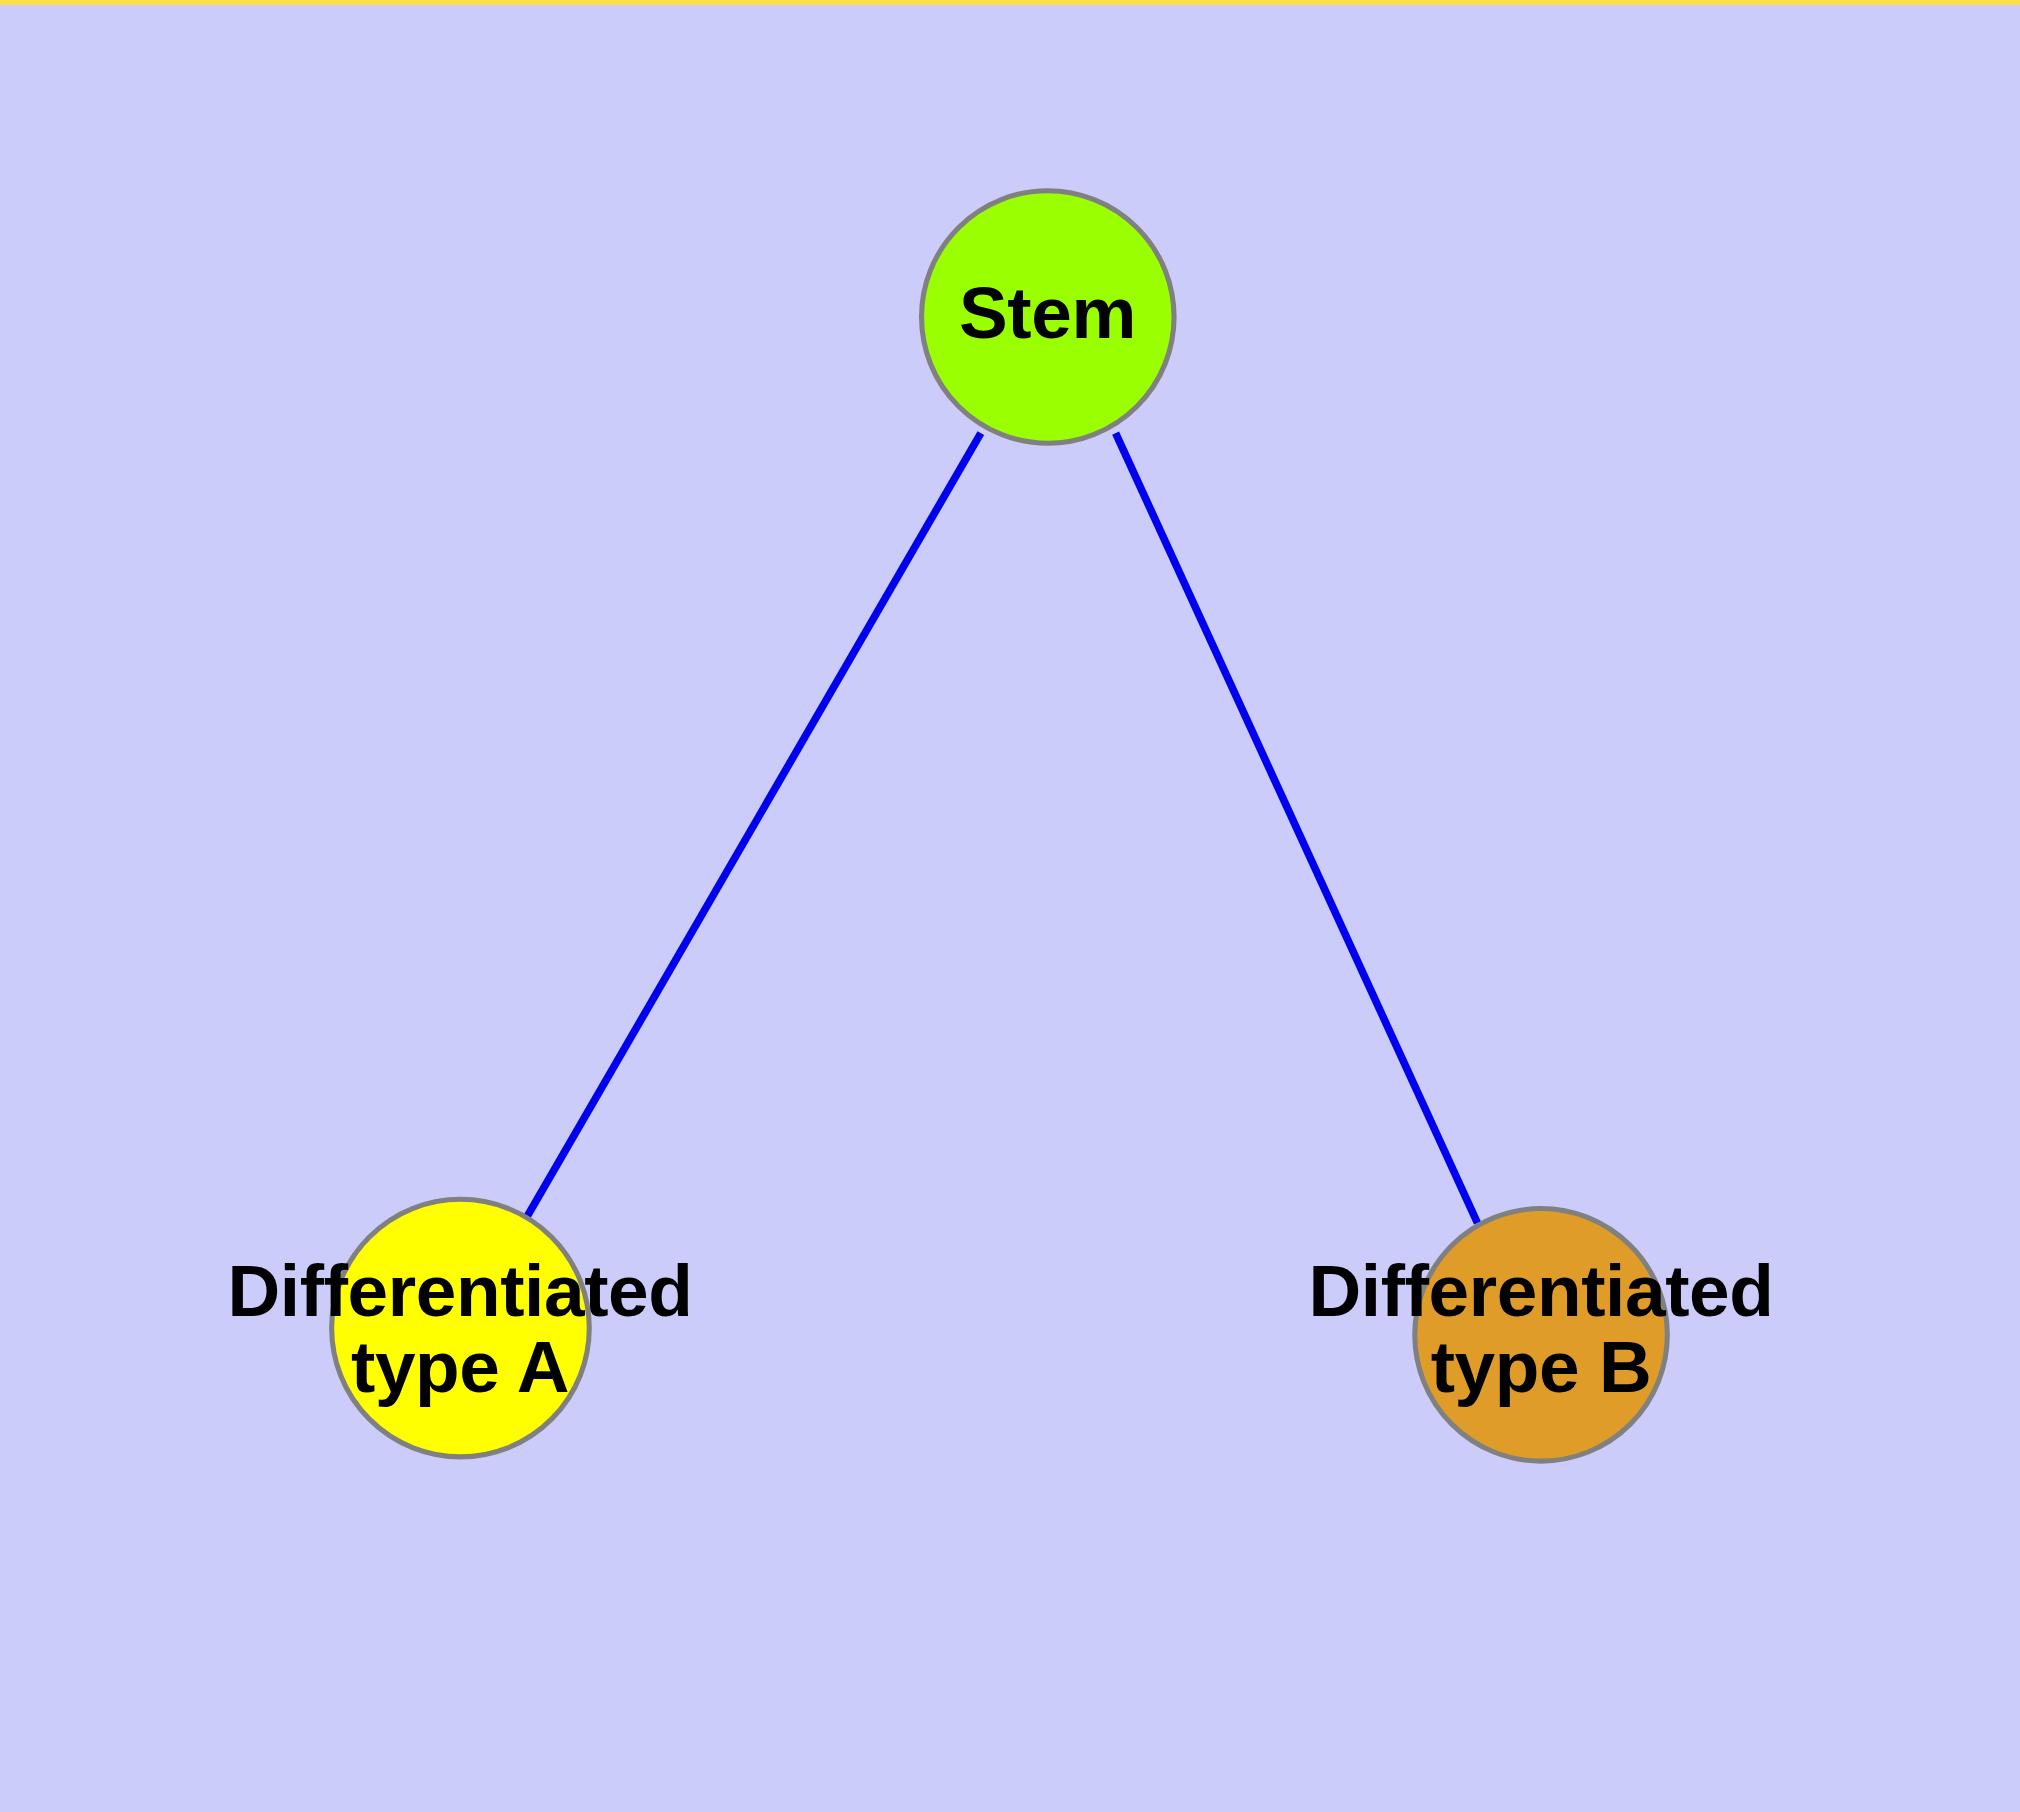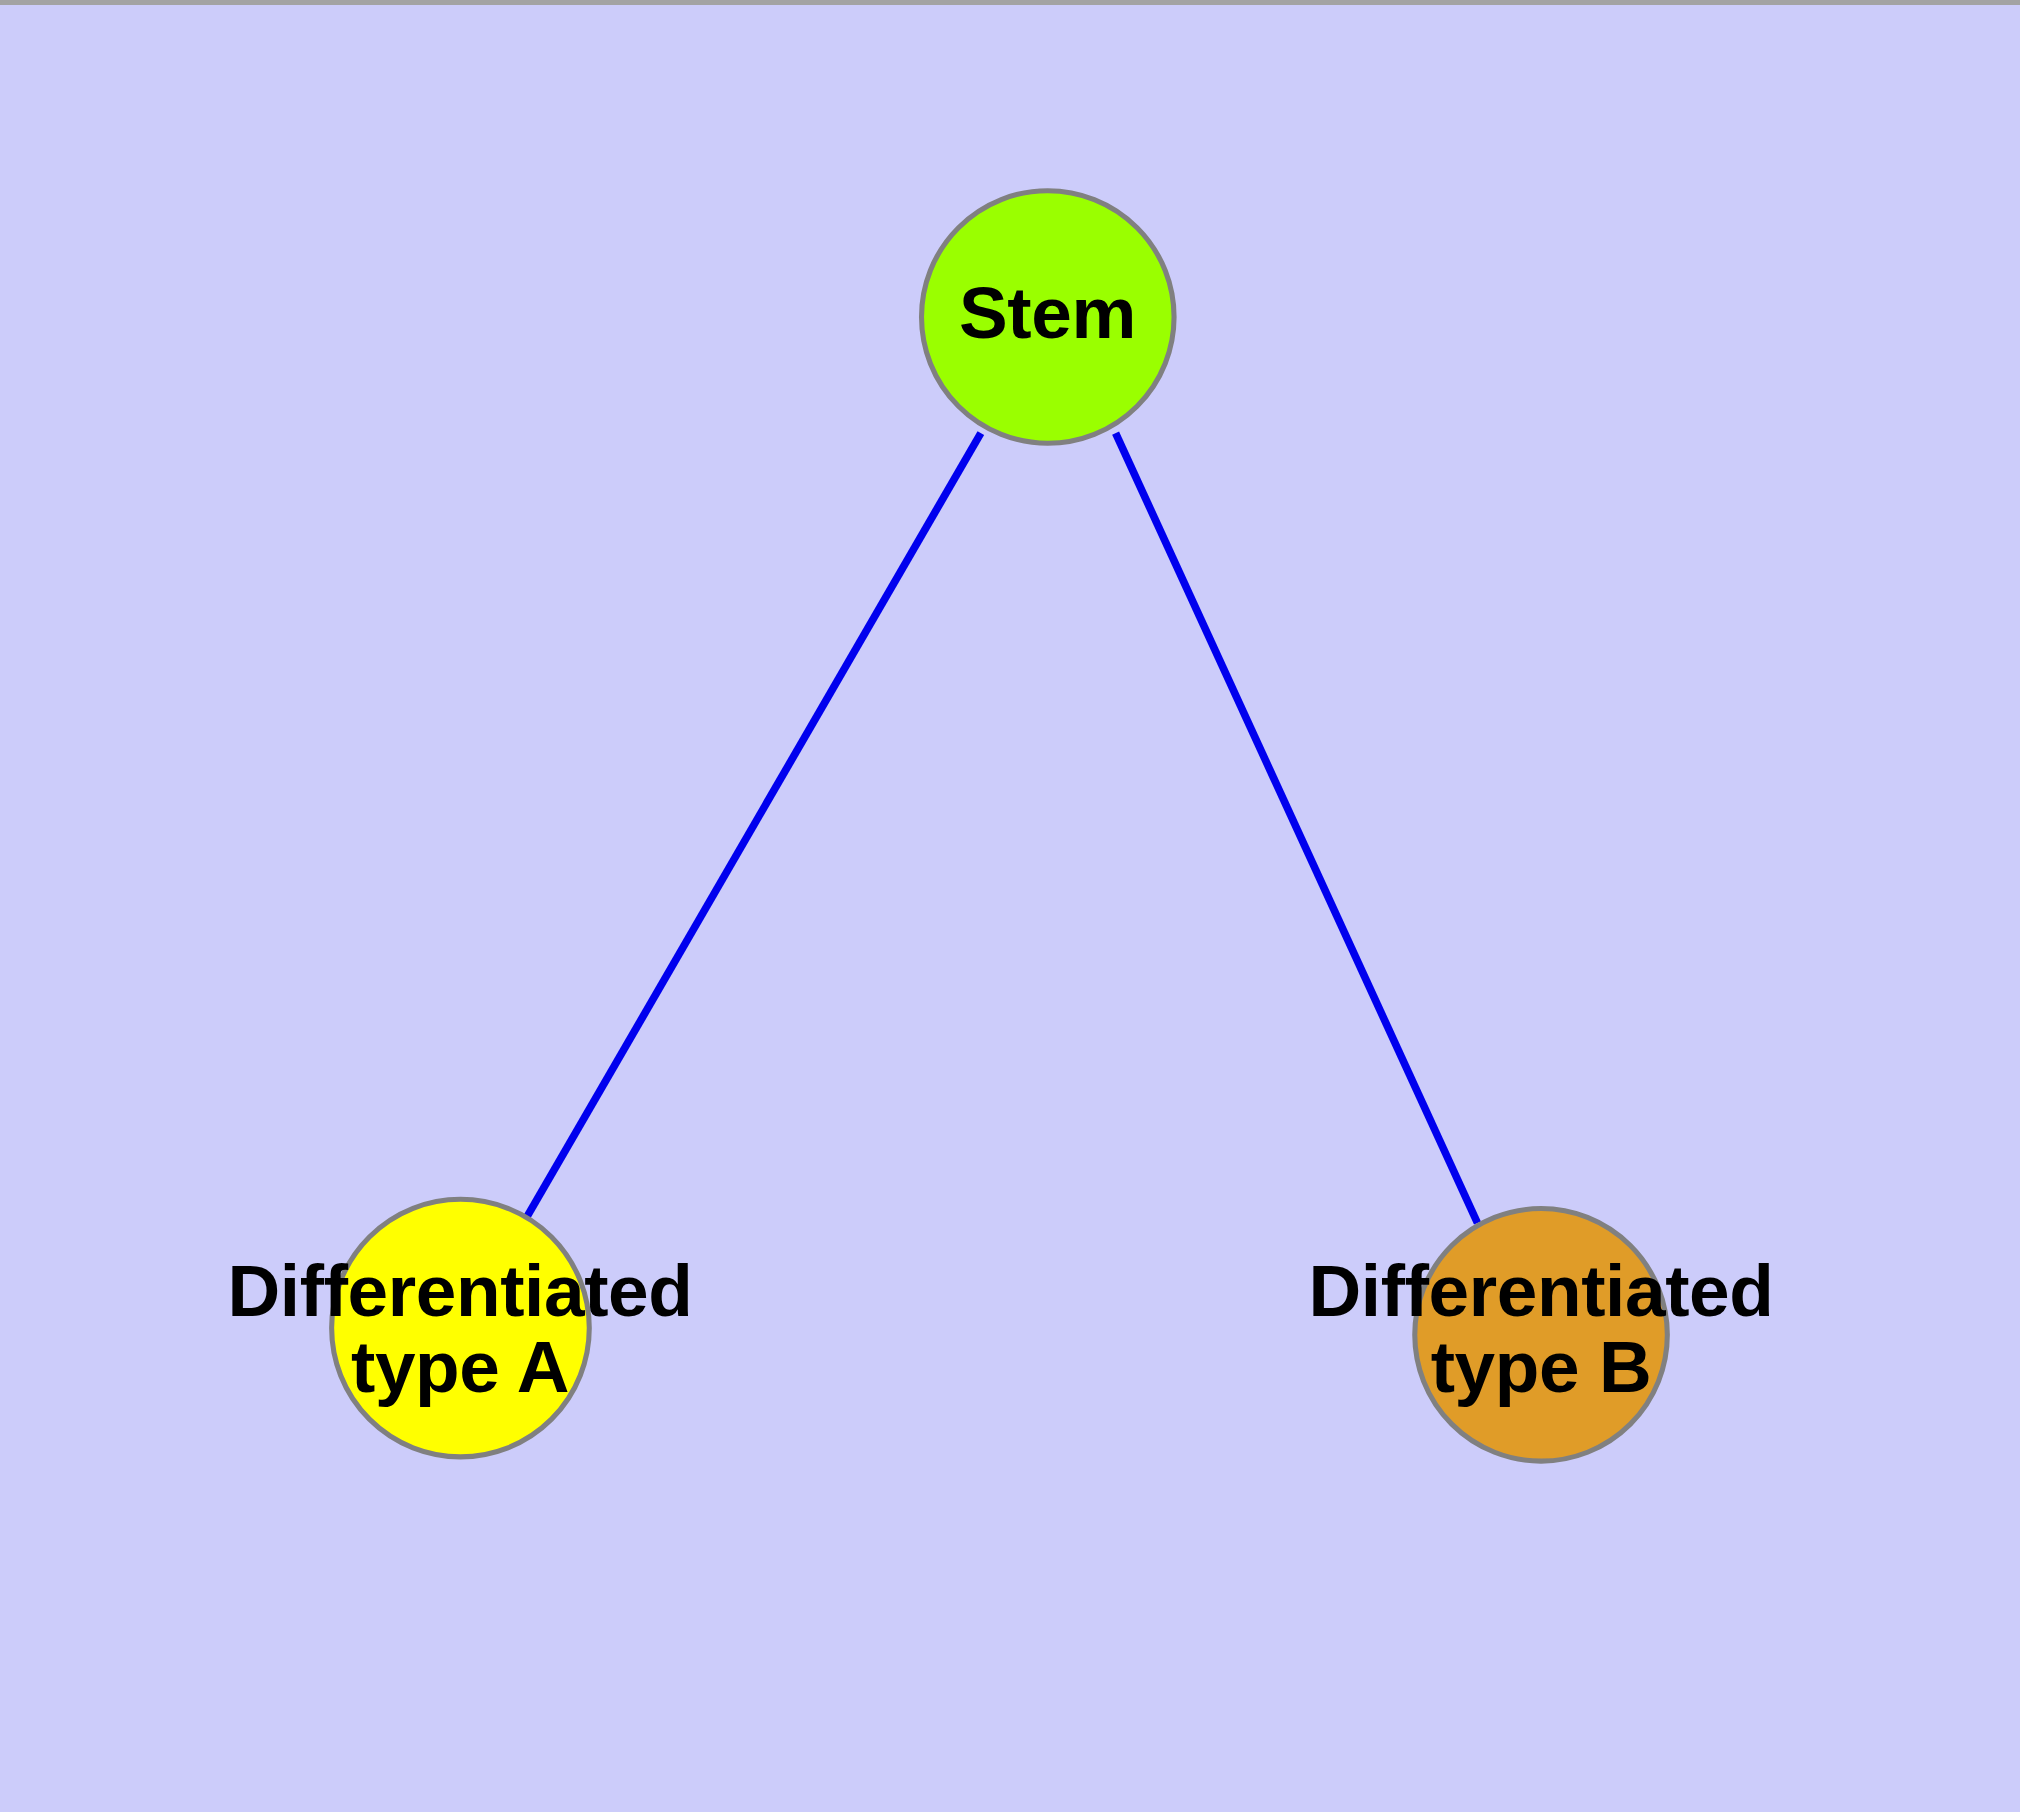--- a/index.html
+++ b/index.html
@@ -5,21 +5,21 @@
   html, body {
     margin: 0;
     padding: 0;
     background: #ffffff;
   }
   #canvas {
     position: relative;
     width: 2021px;
     height: 1812px;
     overflow: hidden;
-    background: #a3a3a3;
+    background: #fde047;
     font-family: "Liberation Sans", sans-serif;
   }
   #plot-bg {
     position: absolute;
     left: 0;
     top: 5.1px;
     width: 2021px;
     height: 1807px;
     background: #ccccfa;
   }

